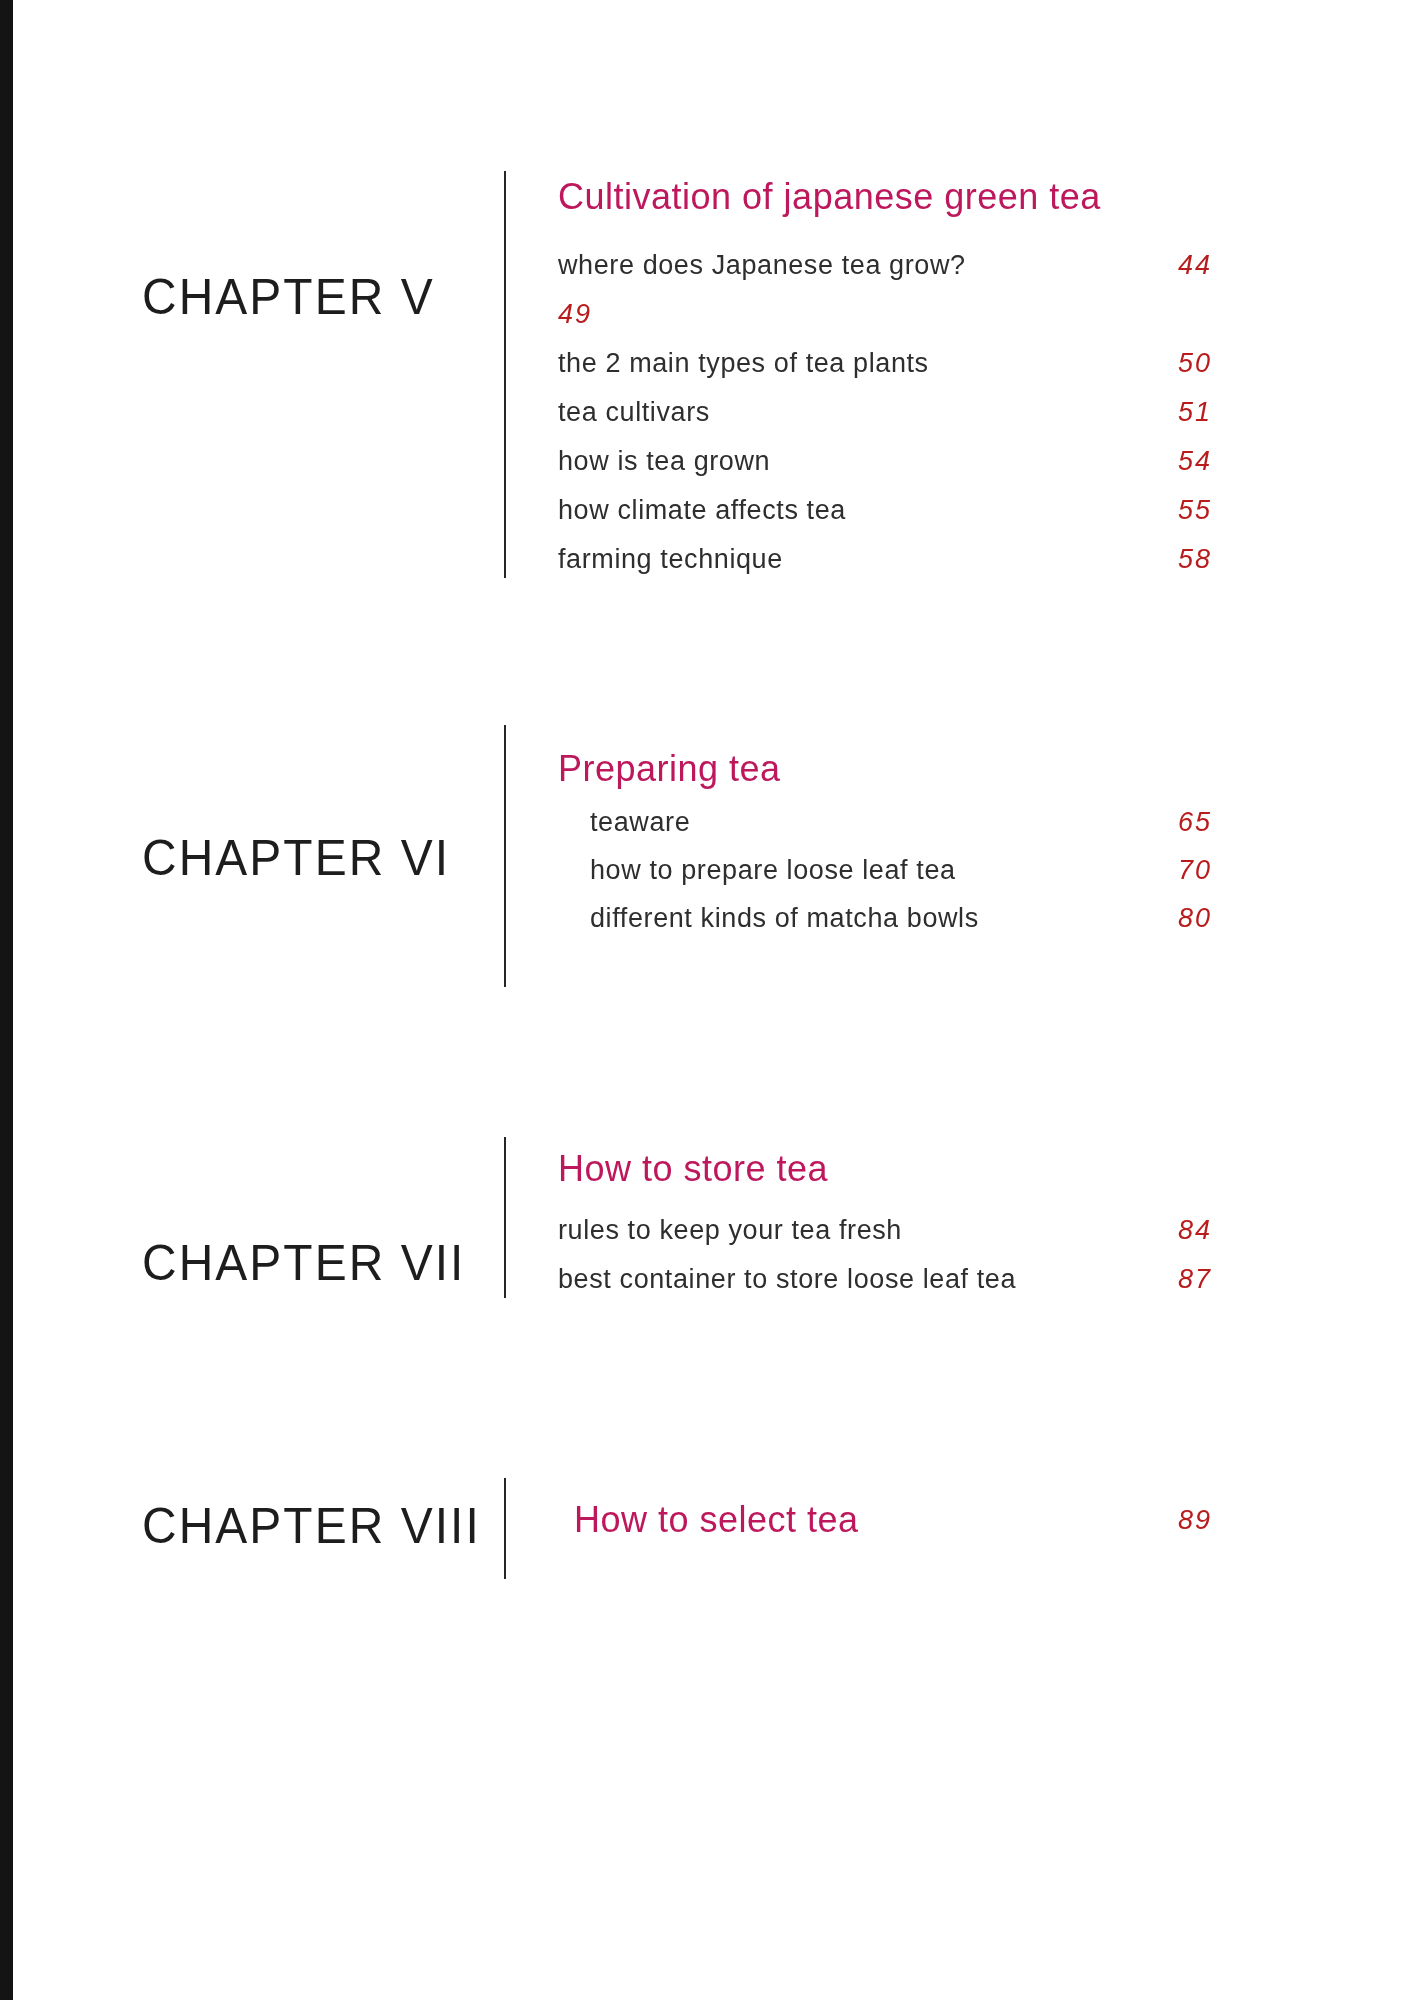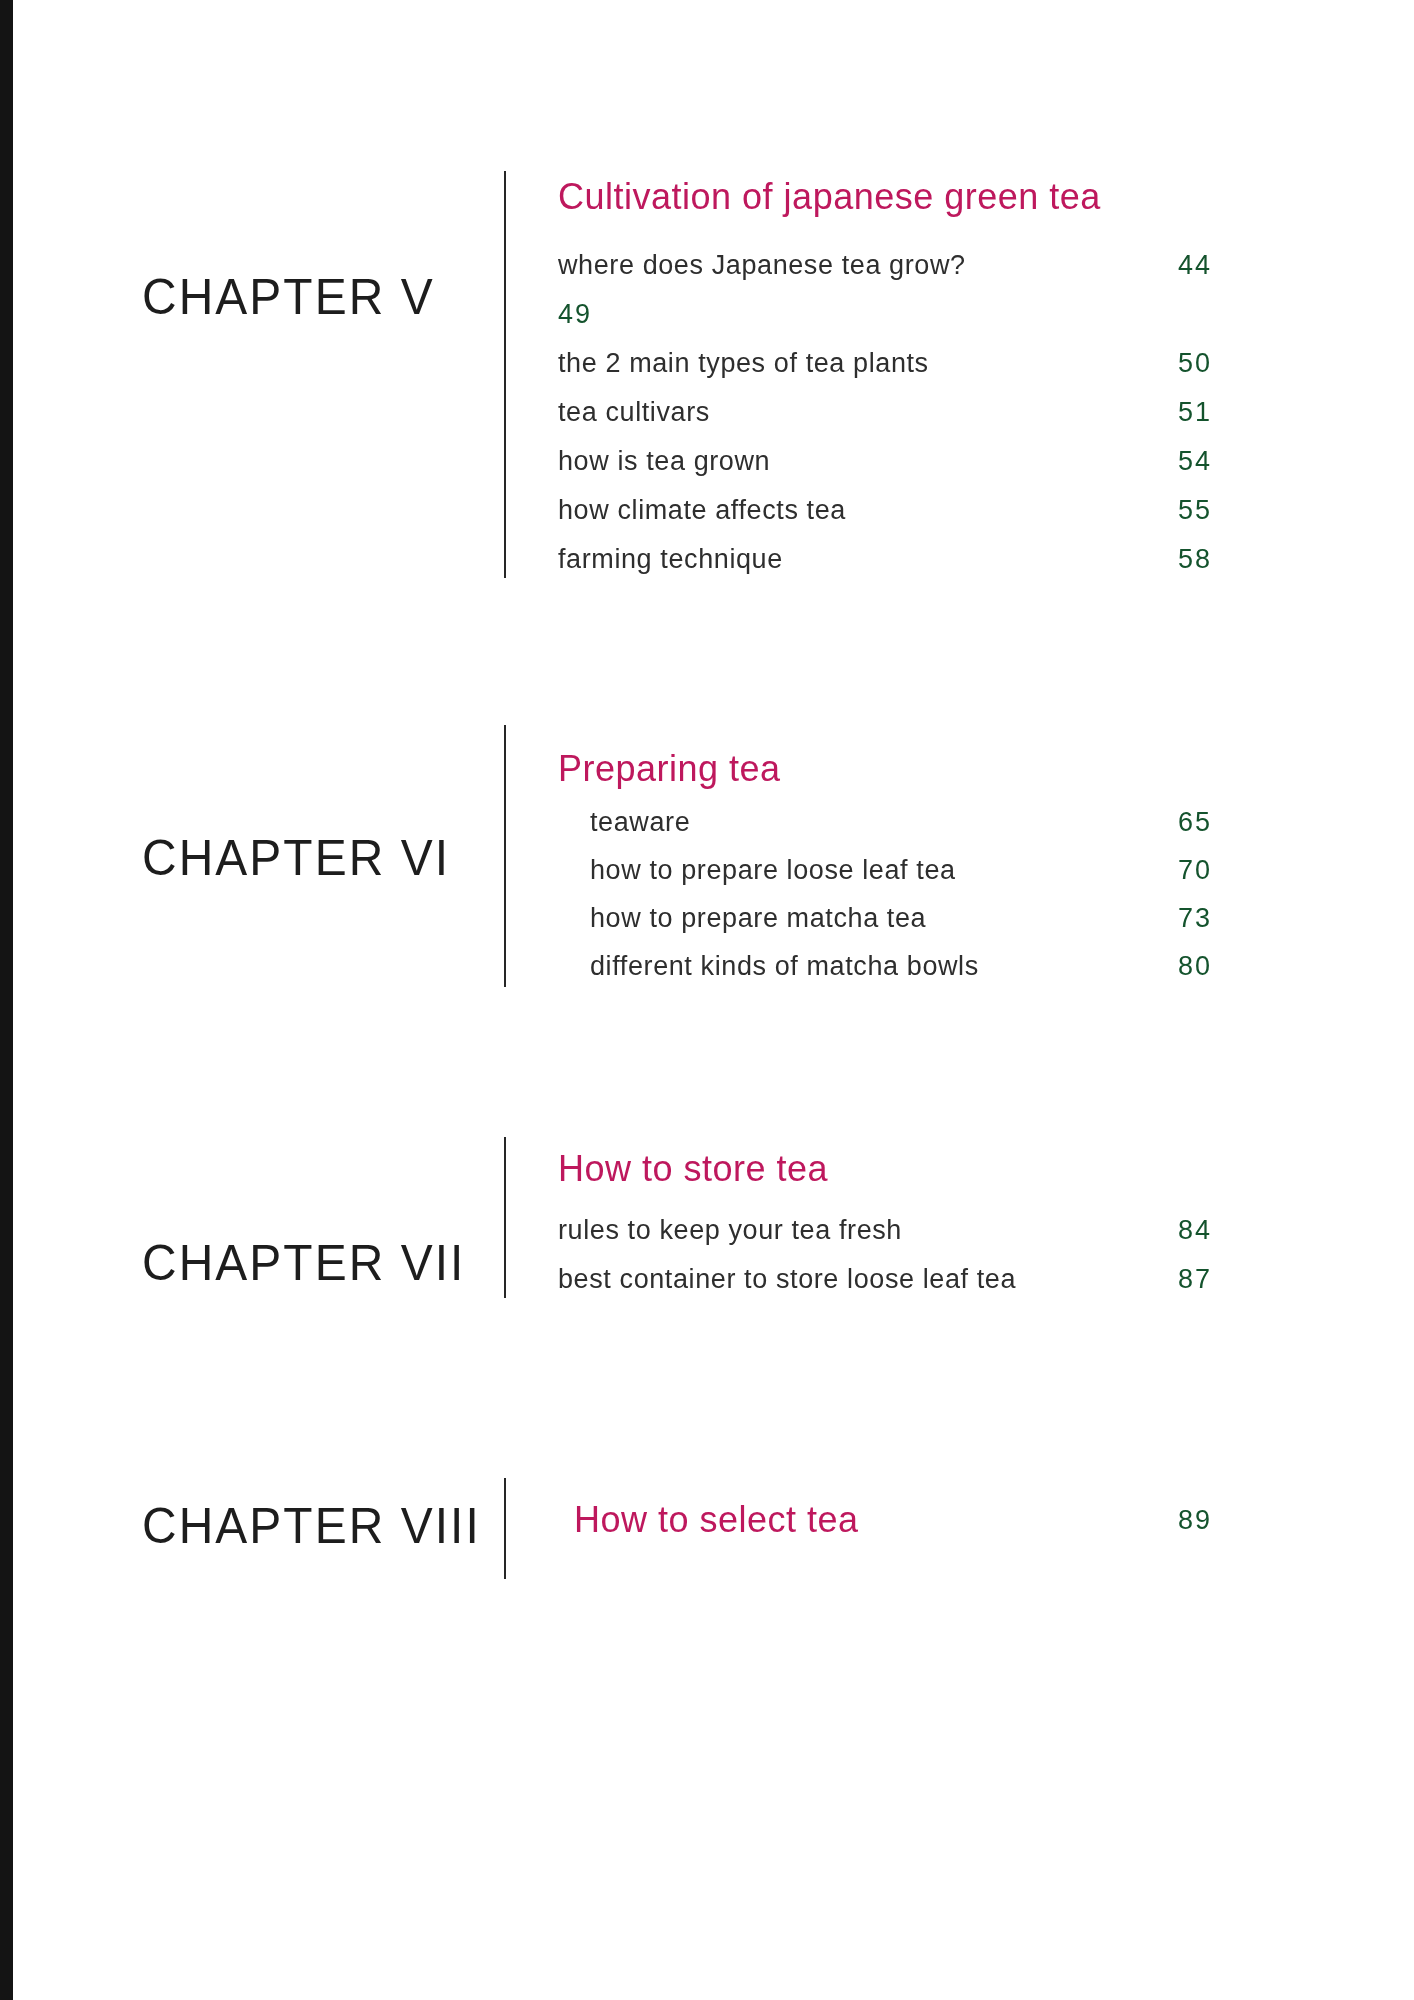--- a/index.html
+++ b/index.html
@@ -110,21 +110,22 @@
 
   .item-label {
     font-size: 27px;
     letter-spacing: 0.6px;
     color: #2e2e2e;
     white-space: nowrap;
   }
   .page-num {
     font-size: 27px;
     letter-spacing: 2px;
-    color: #14532d;
+    color: #b91c1c;
+    font-style: italic;
   }
 
   
   .title-row {
     position: absolute;
     left: 16px;
     right: 0;
     top: 18px;
     height: 48px;
     display: flex;
@@ -186,24 +187,20 @@
       <ul class="items">
           <li class="item">
             <span class="item-label">teaware</span>
             <span class="page-num">65</span>
           </li>
           <li class="item">
             <span class="item-label">how to prepare loose leaf tea</span>
             <span class="page-num">70</span>
           </li>
           <li class="item">
-            <span class="item-label">how to prepare matcha tea</span>
-            <span class="page-num">73</span>
-          </li>
-          <li class="item">
             <span class="item-label">different kinds of matcha bowls</span>
             <span class="page-num">80</span>
           </li>
         </ul>
     </div>
   </section>
 
   <section class="chapter ch-2">
     <h2 class="chapter-label">CHAPTER VII</h2>
     <div class="divider"></div>

